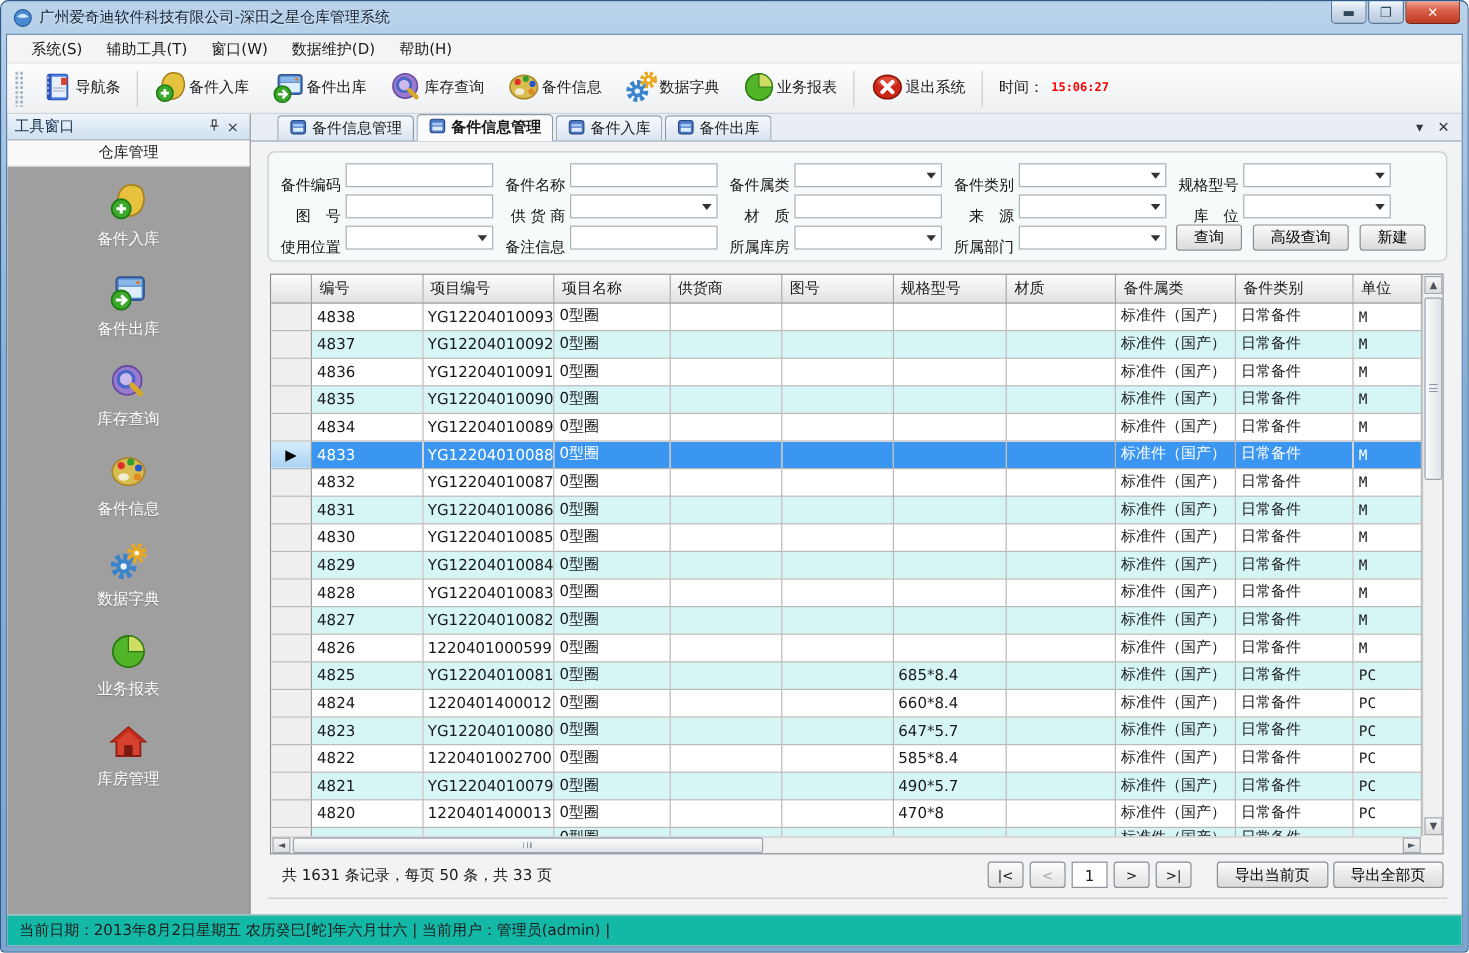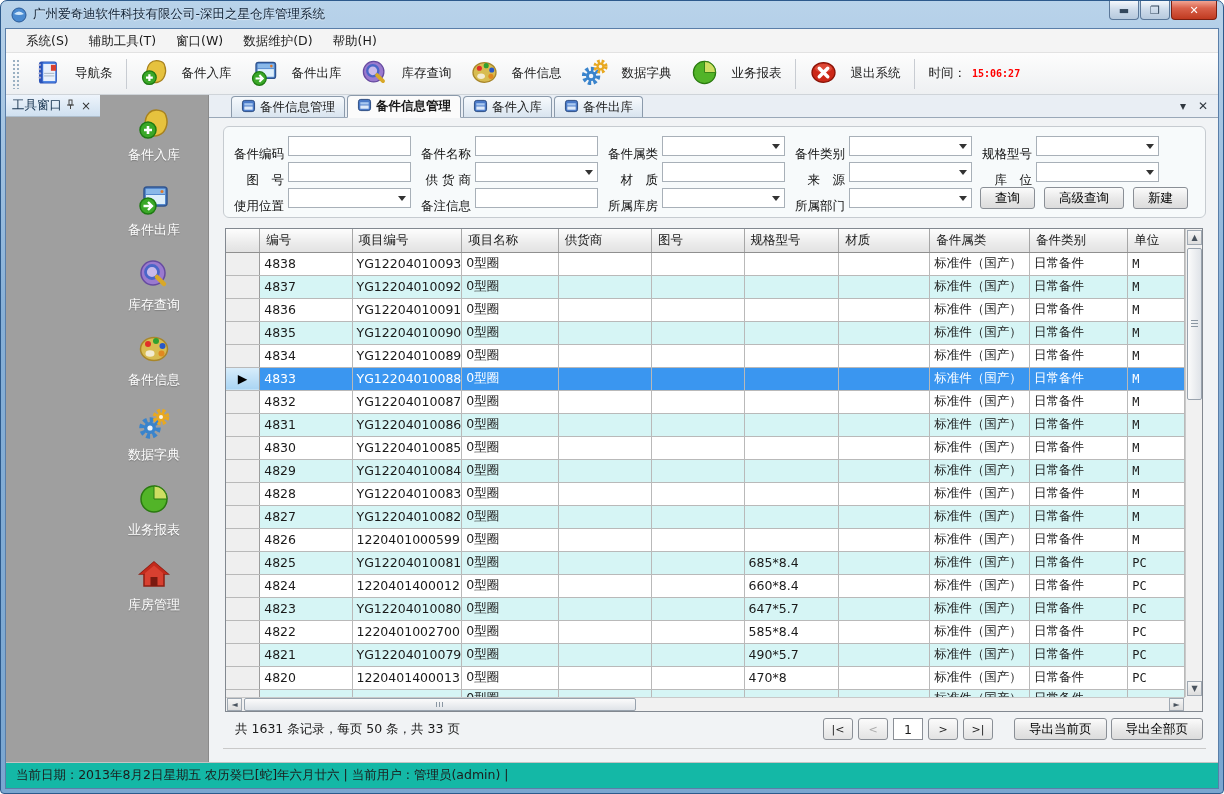--- a/index.html
+++ b/index.html
@@ -12,29 +12,29 @@
   .win-controls { margin-left:auto; display:flex; align-items:flex-start; height:27px; }
   .win-btn { width:30px; height:19px; margin-left:1px; border:1px solid #5b789a; border-top:none; border-radius:0 0 4px 4px; background:linear-gradient(#f4f8fc,#cfdceb 45%,#b6c9dd); display:flex; align-items:center; justify-content:center; font-size:11px; color:#33475c; }
   .win-btn.close { width:46px; background:linear-gradient(#f2a492,#d9614a 40%,#c03a20); border-color:#7c1f10; color:#fff; font-weight:bold; }
   .window-inner { position:absolute; left:4px; right:4px; top:27px; bottom:4px; background:#f2f2f2; border:1px solid #5a7ea8; display:flex; flex-direction:column; overflow:hidden; }
 
   
   .menubar { height:24px; background:#f4f4f4; display:flex; align-items:center; padding-left:10px; border-bottom:1px solid #e2e2e2; }
   .menu-item { padding:0 10px; line-height:23px; }
   .toolbar { height:42px; background:linear-gradient(#fdfdfd,#eef0f2); border-bottom:1px solid #cfd4d9; display:flex; align-items:center; padding-left:4px; }
   .tb-grip { width:8px; height:30px; margin:0 4px 0 2px; background-image:radial-gradient(circle,#9ab0c2 1px,transparent 1.4px); background-size:4px 4px; }
-  .tb-item { display:flex; align-items:center; gap:13px; padding:3px 9px; border-radius:3px; }
+  .tb-item { display:flex; align-items:center; gap:1px; padding:3px 9px; border-radius:3px; }
   .tb-item svg { width:29px; height:29px; }
   .tb-sep { width:1px; height:30px; background:#c8ccd2; margin:0 4px; }
   .tb-time { display:flex; align-items:center; gap:6px; padding:0 10px; }
   .tb-time .t-val { color:#ff0000; font-weight:bold; font-family:"DejaVu Sans Mono","Liberation Mono",monospace; font-size:10px; }
 
   
   .app-body { flex:1; display:flex; overflow:hidden; }
-  .sidebar { width:203px; background:#9f9f9f; display:flex; flex-direction:row; border-right:1px solid #8a8a8a; }
+  .sidebar { width:203px; background:#9f9f9f; display:flex; flex-direction:column; border-right:1px solid #8a8a8a; }
   .sidebar-titlebar { height:22px; background:linear-gradient(#eef4fb,#cfe0f0); border-bottom:1px solid #aebecd; display:flex; align-items:center; padding:0 6px; color:#15324f; }
   .sidebar-title { flex:1; }
   .sb-ctl { width:16px; text-align:center; color:#333; font-size:12px; }
   .sidebar-section { height:22px; background:#fafafa; border-bottom:1px solid #cfcfcf; display:flex; align-items:center; justify-content:center; color:#222; }
   .sidebar-items { flex:1; display:flex; flex-direction:column; align-items:center; padding-top:12px; gap:18px; overflow:hidden; }
   .sb-item { display:flex; flex-direction:column; align-items:center; gap:2px; width:120px; }
   .sb-item svg { width:34px; height:34px; }
   .sb-item .sb-label { color:#fff; font-size:13px; text-shadow:0 1px 1px rgba(0,0,0,.25); }
 
   
@@ -226,20 +226,21 @@
           <span class="sidebar-title">工具窗口</span>
           <span class="sb-ctl">
             <svg width="11" height="11" viewBox="0 0 11 11">
                 <rect x="4" y="1" width="3" height="5" fill="none" stroke="#444"></rect>
                 <line x1="2" y1="6" x2="9" y2="6" stroke="#444"></line>
                 <line x1="5.5" y1="6" x2="5.5" y2="10" stroke="#444"></line>
               </svg>
           </span>
           <span class="sb-ctl">×</span>
         </div>
+        <div class="sidebar-section">仓库管理</div>
         <div class="sidebar-items" id="sidebar-items">
             <div class="sb-item">
               <span><svg viewBox="0 0 34 34">
                   <path d="M12 6 C17 1 28 3 29 9 C32 17 28 26 22 28 C15 31 7 26 8 18 C8 12 9 9 12 6 Z" fill="#e6c23e" stroke="#a8821e" stroke-width="1.5"></path>
                   <circle cx="11" cy="23" r="8" fill="#3aa828" stroke="#1d7a12" stroke-width="1.5"></circle>
                   <path d="M11 19 v8 M7 23 h8" stroke="#fff" stroke-width="2.6"></path>
                 </svg></span>
               <span class="sb-label">备件入库</span>
             </div>
             <div class="sb-item">

